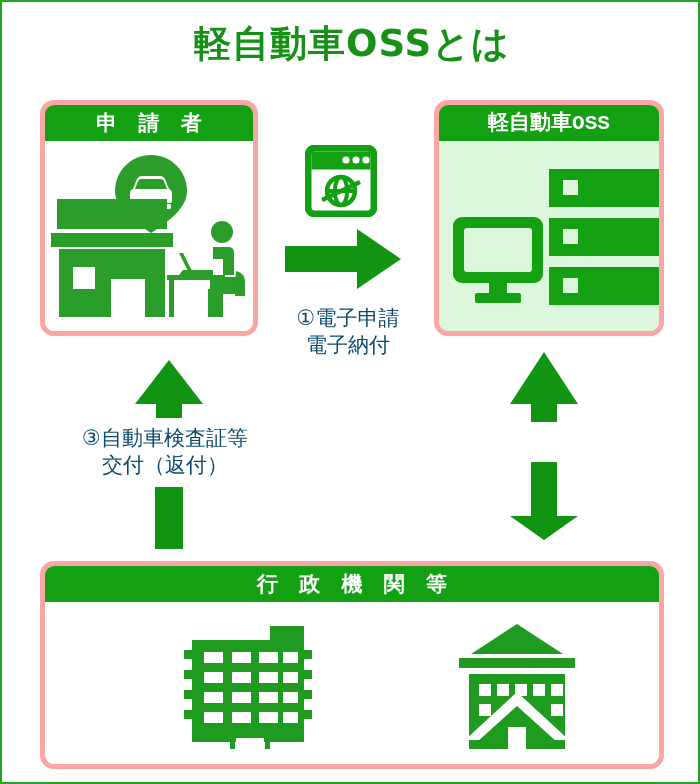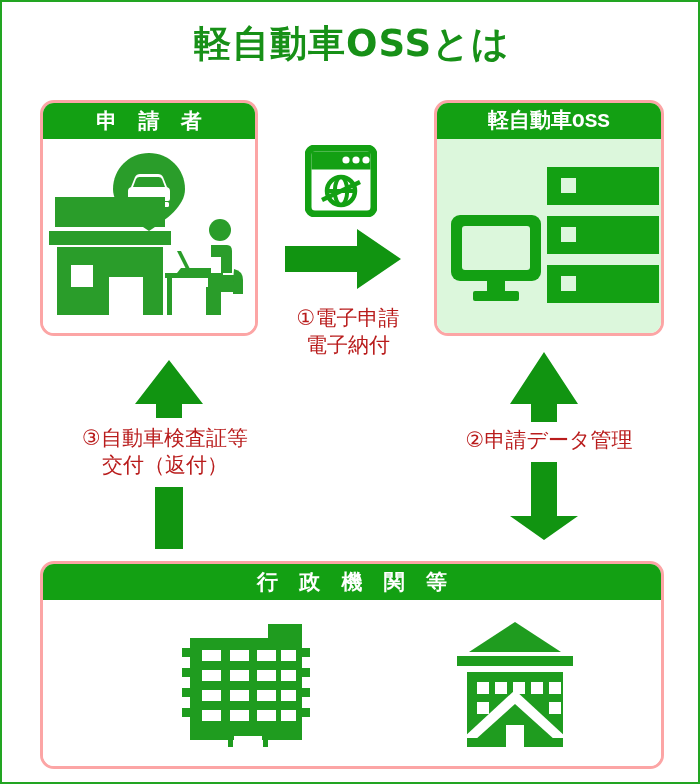--- a/index.html
+++ b/index.html
@@ -31,21 +31,21 @@
     font-size: 37px;
     font-weight: bold;
     color: #179017;
     letter-spacing: 1px;
     line-height: 1.1;
   }
 
   
   .panel {
     position: absolute;
-    border: 3px solid #fca5a5;
+    border: 5px solid #fca5a5;
     border-radius: 14px;
     box-sizing: border-box;
     overflow: hidden;
     background: #ffffff;
   }
   .panel-head {
     height: 36px;
     background: #13a013;
     color: #ffffff;
     font-size: 21px;
@@ -68,21 +68,21 @@
   #panel-oss       { left: 432px; top: 98px;  width: 230px; height: 236px; font-family: Liberation Mono, monospace; }
   #panel-gov       { left: 38px;  top: 559px; width: 624px; height: 208px; }
 
   
   .icon { position: absolute; display: block; }
 
   
   .flow-label {
     position: absolute;
     font-size: 21px;
-    color: #b91c1c;
+    color: #0c4a6e;
     line-height: 1.28;
     text-align: center;
     white-space: pre-line;
   }
   #label-step1 { left: 256px; top: 303px; width: 180px; }
   #label-step3 { left: 48px;  top: 423px; width: 230px; }
   #label-step2 { left: 432px; top: 425px; width: 230px; }
 </style>
 </head>
 <body>
@@ -189,21 +189,20 @@
   <div class="flow-label" id="label-step3">③自動車検査証等
 交付（返付）</div>
 
   <svg class="icon" style="left:508px; top:350px;" width="68" height="70" viewBox="0 0 68 70">
     <path d="M34 0 l34 52 h-21 v18 h-26 v-18 h-21 Z" fill="#119411"></path>
   </svg>
   <svg class="icon" style="left:508px; top:460px;" width="68" height="78" viewBox="0 0 68 78">
     <path d="M21 0 h26 v54 h21 l-34 24 l-34 -24 h21 Z" fill="#119411"></path>
   </svg>
 
-  <div class="flow-label" id="label-step2">②申請データ管理</div>
 
   <div class="panel" id="panel-gov">
     <div class="panel-head spaced">行 政 機 関 等</div>
     <div class="panel-body">
 
       <svg class="icon" style="left:133px; top:24px;" width="150" height="123" viewBox="0 0 150 123">
         <g fill="#1f9c1f">
           <rect x="14" y="14" width="112" height="102"></rect>
           <rect x="92" y="0" width="34" height="16"></rect>
           <rect x="6" y="24" width="10" height="9"></rect>

